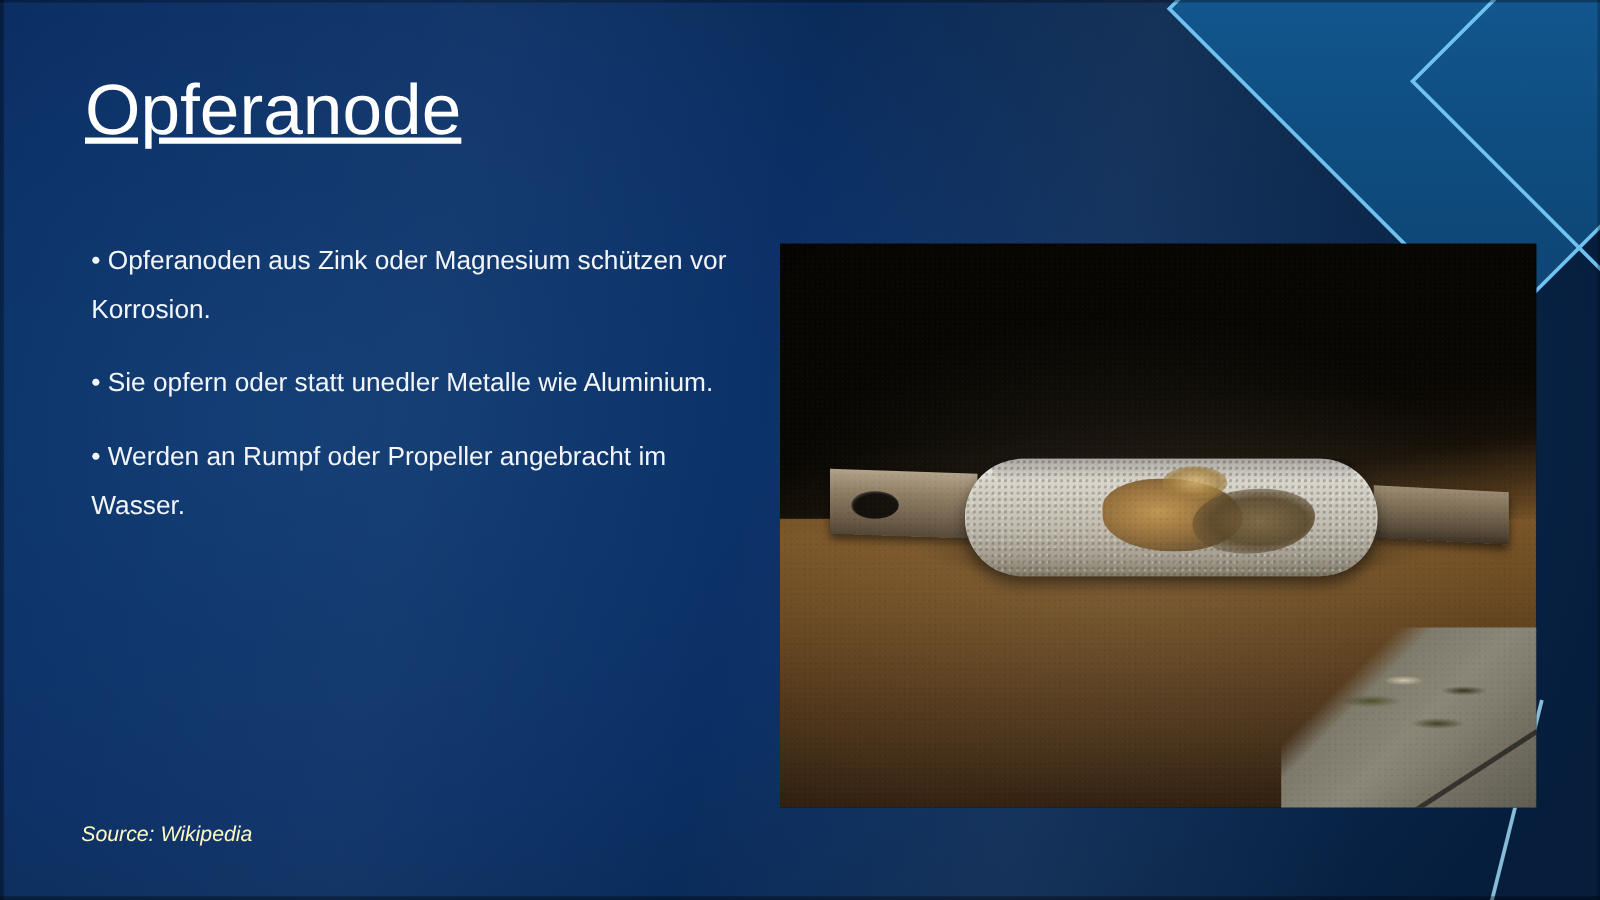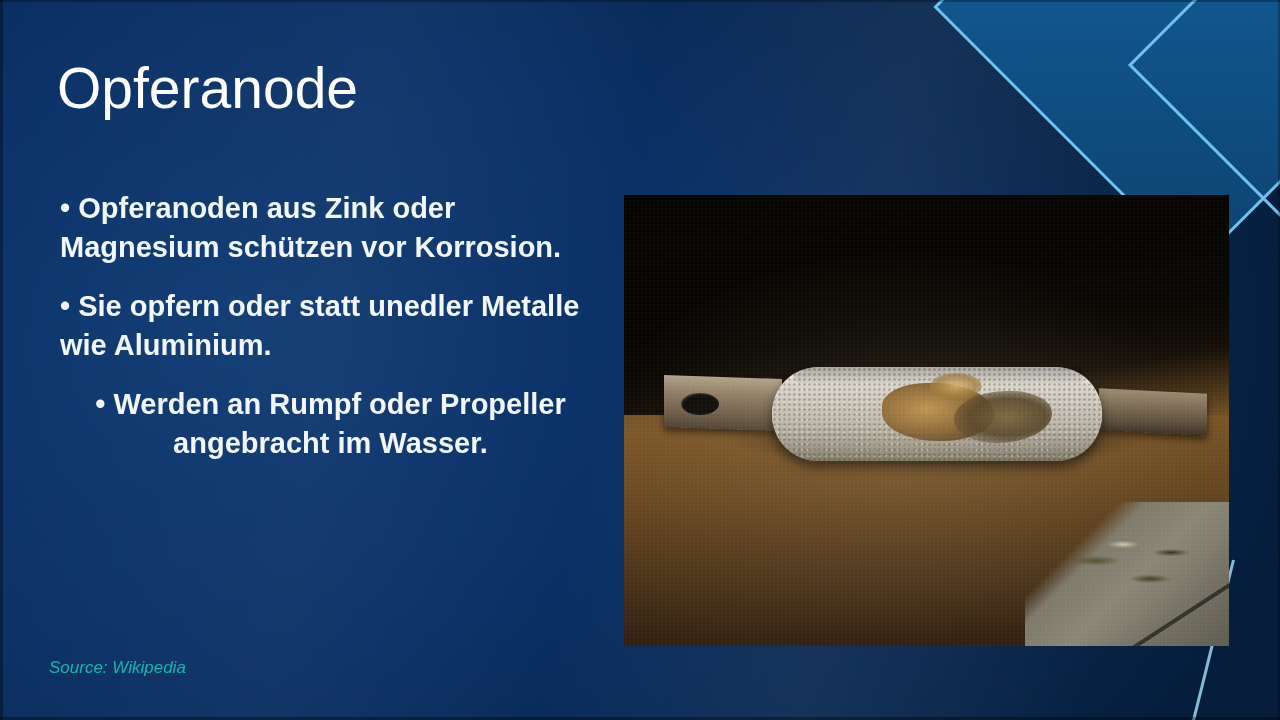--- a/index.html
+++ b/index.html
@@ -84,52 +84,53 @@
     height: 260px;
     background: #9fd8f5;
     transform: rotate(14deg);
     transform-origin: top center;
     opacity: 0.85;
   }
 
   
   #title {
     position: absolute;
-    left: 57px;
+    left: 68px;
     top: 56px;
     font-size: 57px;
     line-height: 1.15;
     font-weight: 400;
     color: #ffffff;
     letter-spacing: 0px;
     white-space: nowrap;
+    text-decoration: underline;
   }
 
   #body-text {
     position: absolute;
     left: 56px;
     top: 189px;
     width: 545px;
   }
   .bullet-line {
     color: #f2f6fa;
-    font-size: 29px;
+    font-size: 21px;
     line-height: 39px;
-    margin: 0 0 20px 4px;
-    font-weight: 700;
-  }
-  .bullet-line:last-child { margin-bottom: 0; text-align: center; }
+    margin: 0 0 20px 17px;
+    font-weight: 400;
+  }
+  .bullet-line:last-child { margin-bottom: 0; }
 
   #source-note {
     position: absolute;
-    left: 49px;
+    left: 65px;
     top: 658px;
     font-size: 17px;
     font-style: italic;
-    color: #14b8a6;
+    color: #fef9c3;
   }
 
   
   #photo {
     position: absolute;
     left: 624px;
     top: 195px;
     width: 605px;
     height: 451px;
     overflow: hidden;

